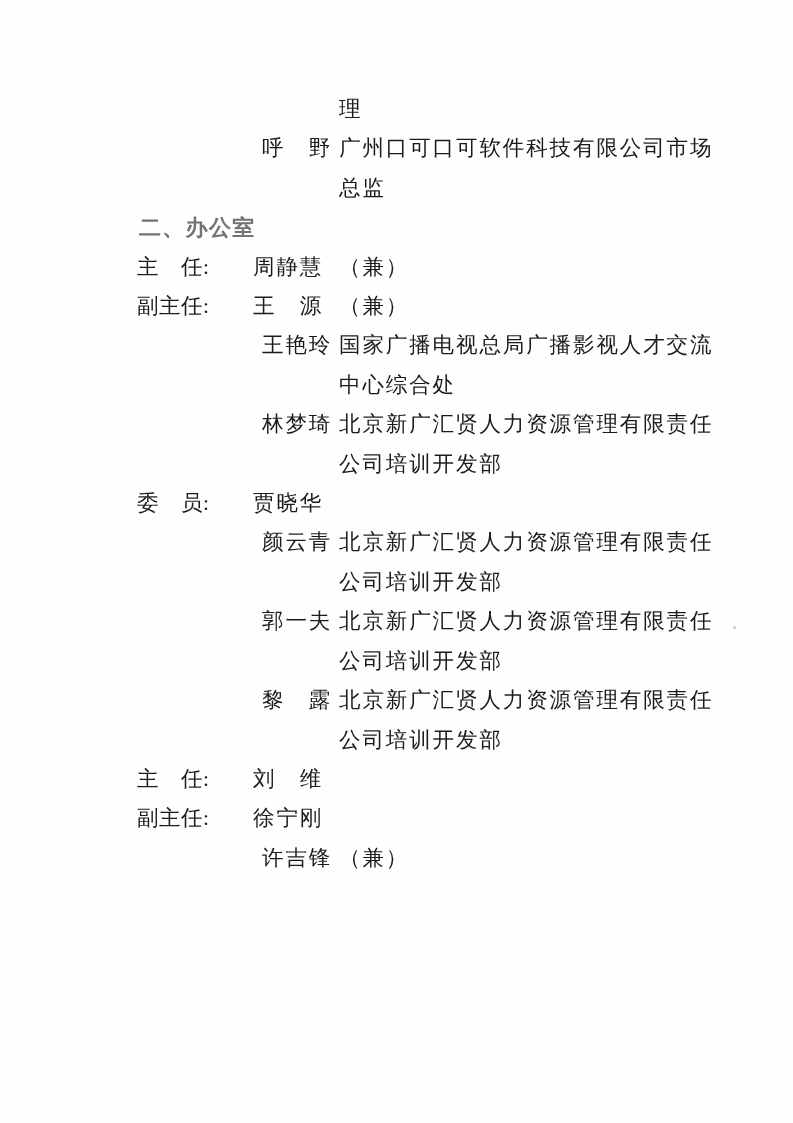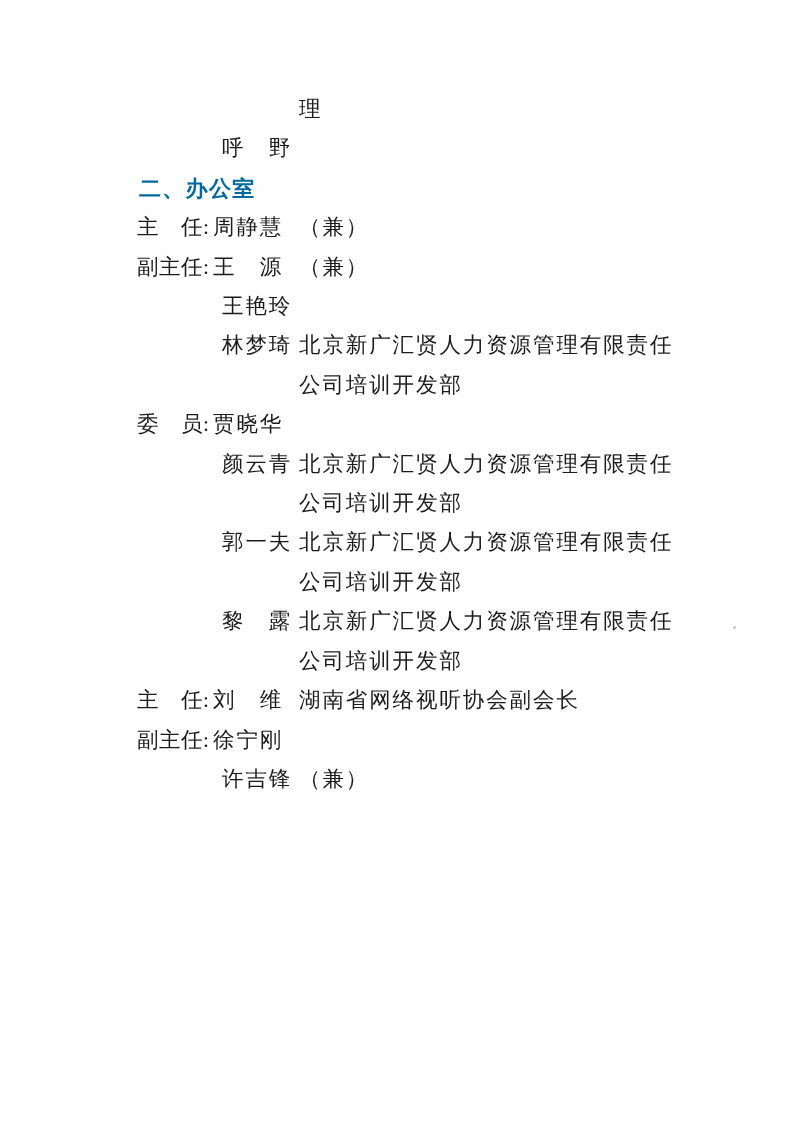--- a/index.html
+++ b/index.html
@@ -32,35 +32,36 @@
   }
   .row .label {
     flex: 0 0 76px;
     letter-spacing: 0.5px;
     white-space: pre;
   }
   .row .name {
     flex: 0 0 86px;
     box-sizing: border-box;
     white-space: pre;
+    margin-left: 40px;
   }
   .row.no-label .name {
     padding-left: 9px;
   }
   .row .desc {
     width: 382px;
   }
   .heading {
     margin-left: 139px;
     font-family: "Liberation Sans", sans-serif;
     font-weight: 700;
     font-size: 22px;
     line-height: 39.4px;
     letter-spacing: 1.3px;
-    color: #0369a1;
+    color: #737373;
   }
   .speck {
     position: absolute;
     left: 733px;
     top: 626px;
     width: 3px;
     height: 3px;
     border-radius: 50%;
     background: #ababab;
     opacity: 0.65;
@@ -72,35 +73,37 @@
 <div class="page">
   <div class="doc" id="doc">
       <div class="row no-label">
         <span class="label"></span>
         <span class="name"></span>
         <span class="desc">理</span>
       </div>
       <div class="row no-label">
         <span class="label"></span>
         <span class="name">呼　野</span>
+        <span class="desc">广州口可口可软件科技有限公司市场总监</span>
       </div>
       <div class="heading">二、办公室</div>
       <div class="row">
         <span class="label">主　任:</span>
         <span class="name">周静慧</span>
         <span class="desc">（兼）</span>
       </div>
       <div class="row">
         <span class="label">副主任:</span>
         <span class="name">王　源</span>
         <span class="desc">（兼）</span>
       </div>
       <div class="row no-label">
         <span class="label"></span>
         <span class="name">王艳玲</span>
+        <span class="desc">国家广播电视总局广播影视人才交流中心综合处</span>
       </div>
       <div class="row no-label">
         <span class="label"></span>
         <span class="name">林梦琦</span>
         <span class="desc">北京新广汇贤人力资源管理有限责任公司培训开发部</span>
       </div>
       <div class="row">
         <span class="label">委　员:</span>
         <span class="name">贾晓华</span>
       </div>
@@ -115,21 +118,20 @@
         <span class="desc">北京新广汇贤人力资源管理有限责任公司培训开发部</span>
       </div>
       <div class="row no-label">
         <span class="label"></span>
         <span class="name">黎　露</span>
         <span class="desc">北京新广汇贤人力资源管理有限责任公司培训开发部</span>
       </div>
       <div class="row">
         <span class="label">主　任:</span>
         <span class="name">刘　维</span>
-        <span class="desc">湖南省网络视听协会副会长</span>
       </div>
       <div class="row">
         <span class="label">副主任:</span>
         <span class="name">徐宁刚</span>
       </div>
       <div class="row no-label">
         <span class="label"></span>
         <span class="name">许吉锋</span>
         <span class="desc">（兼）</span>
       </div>

